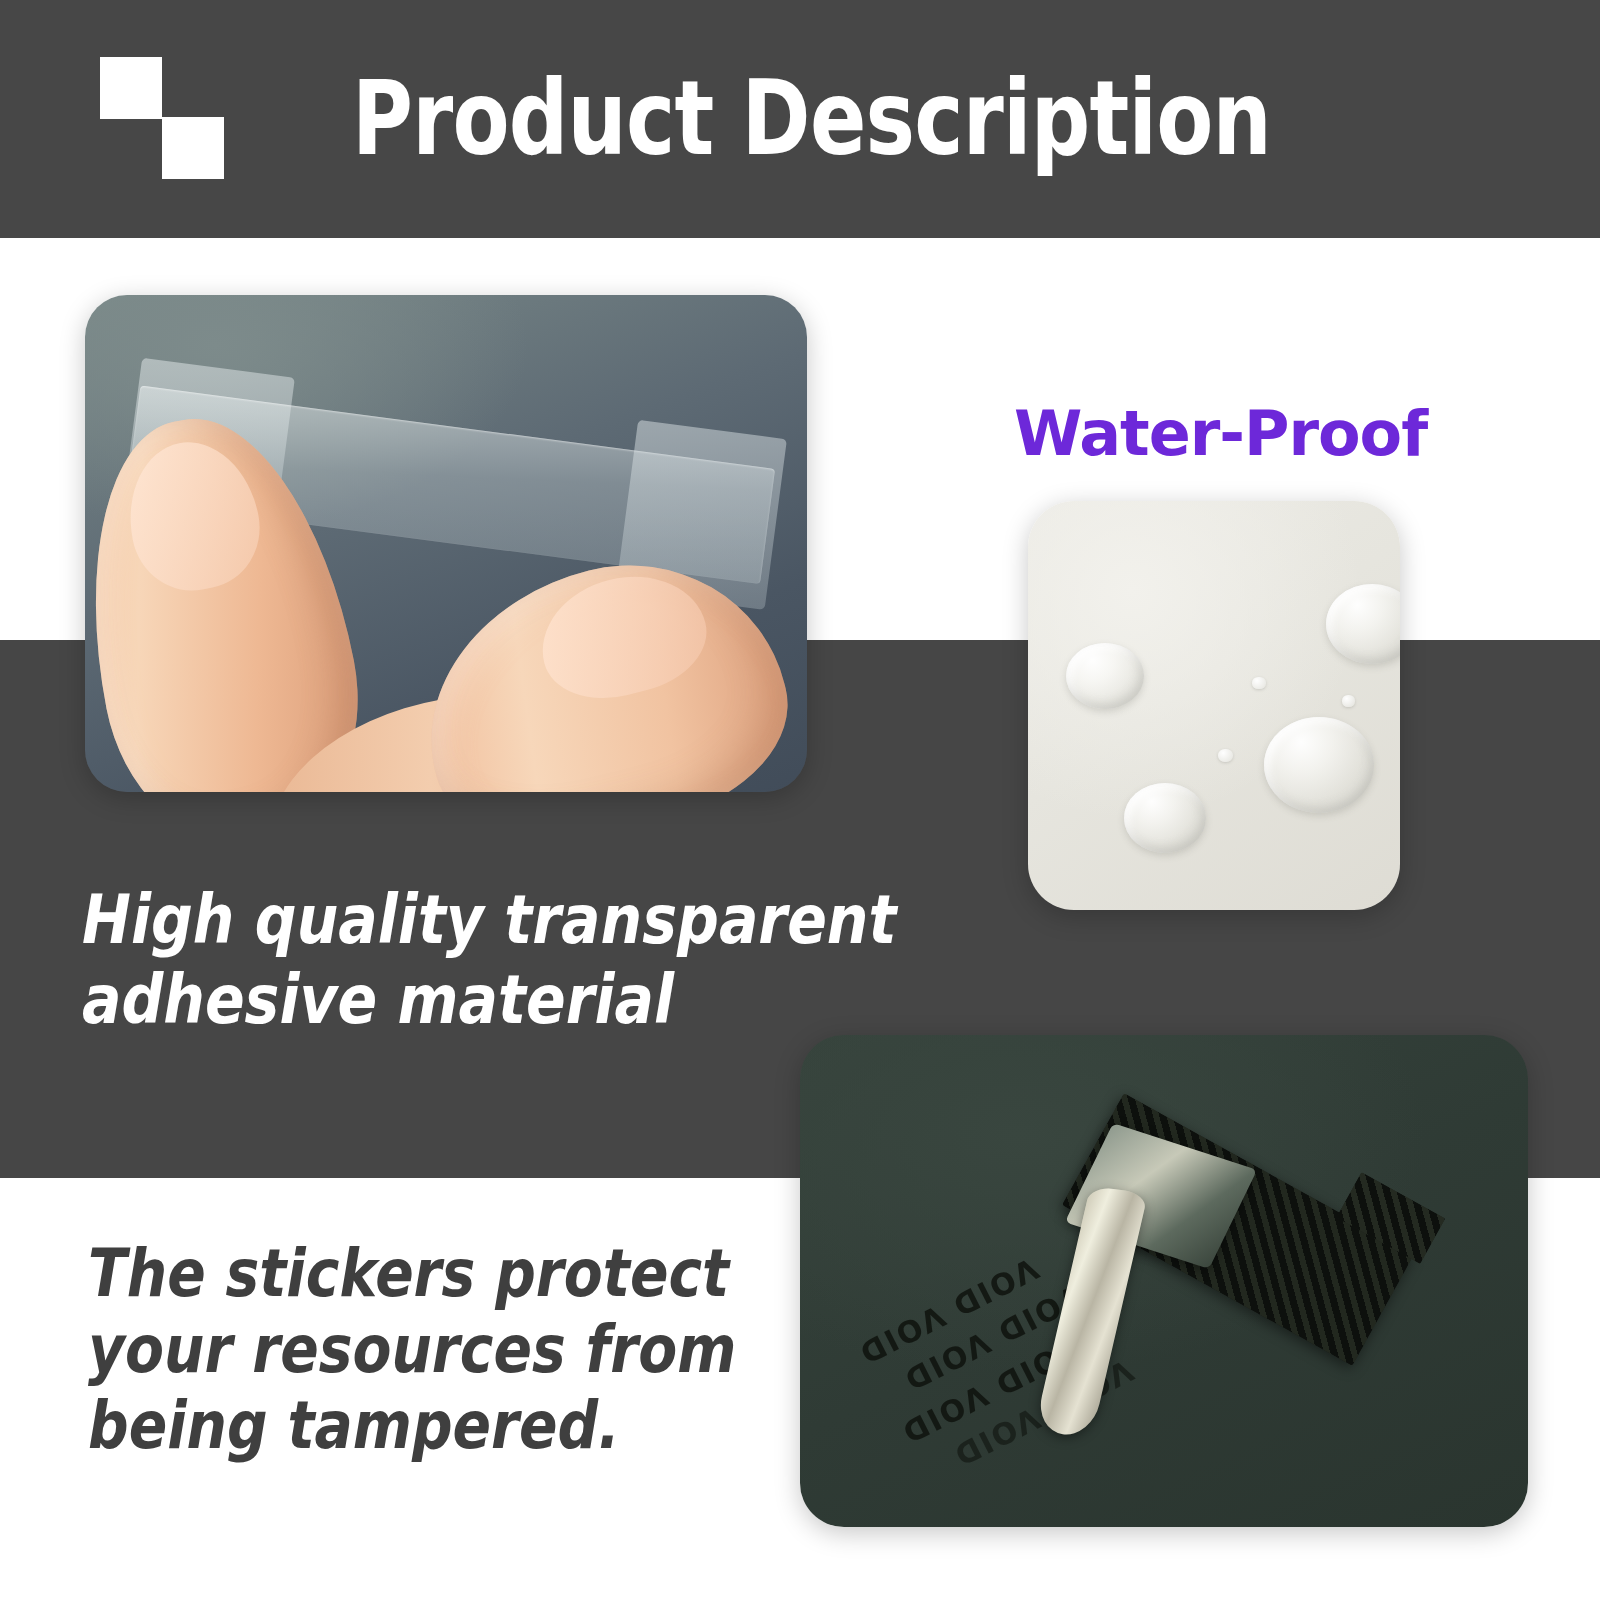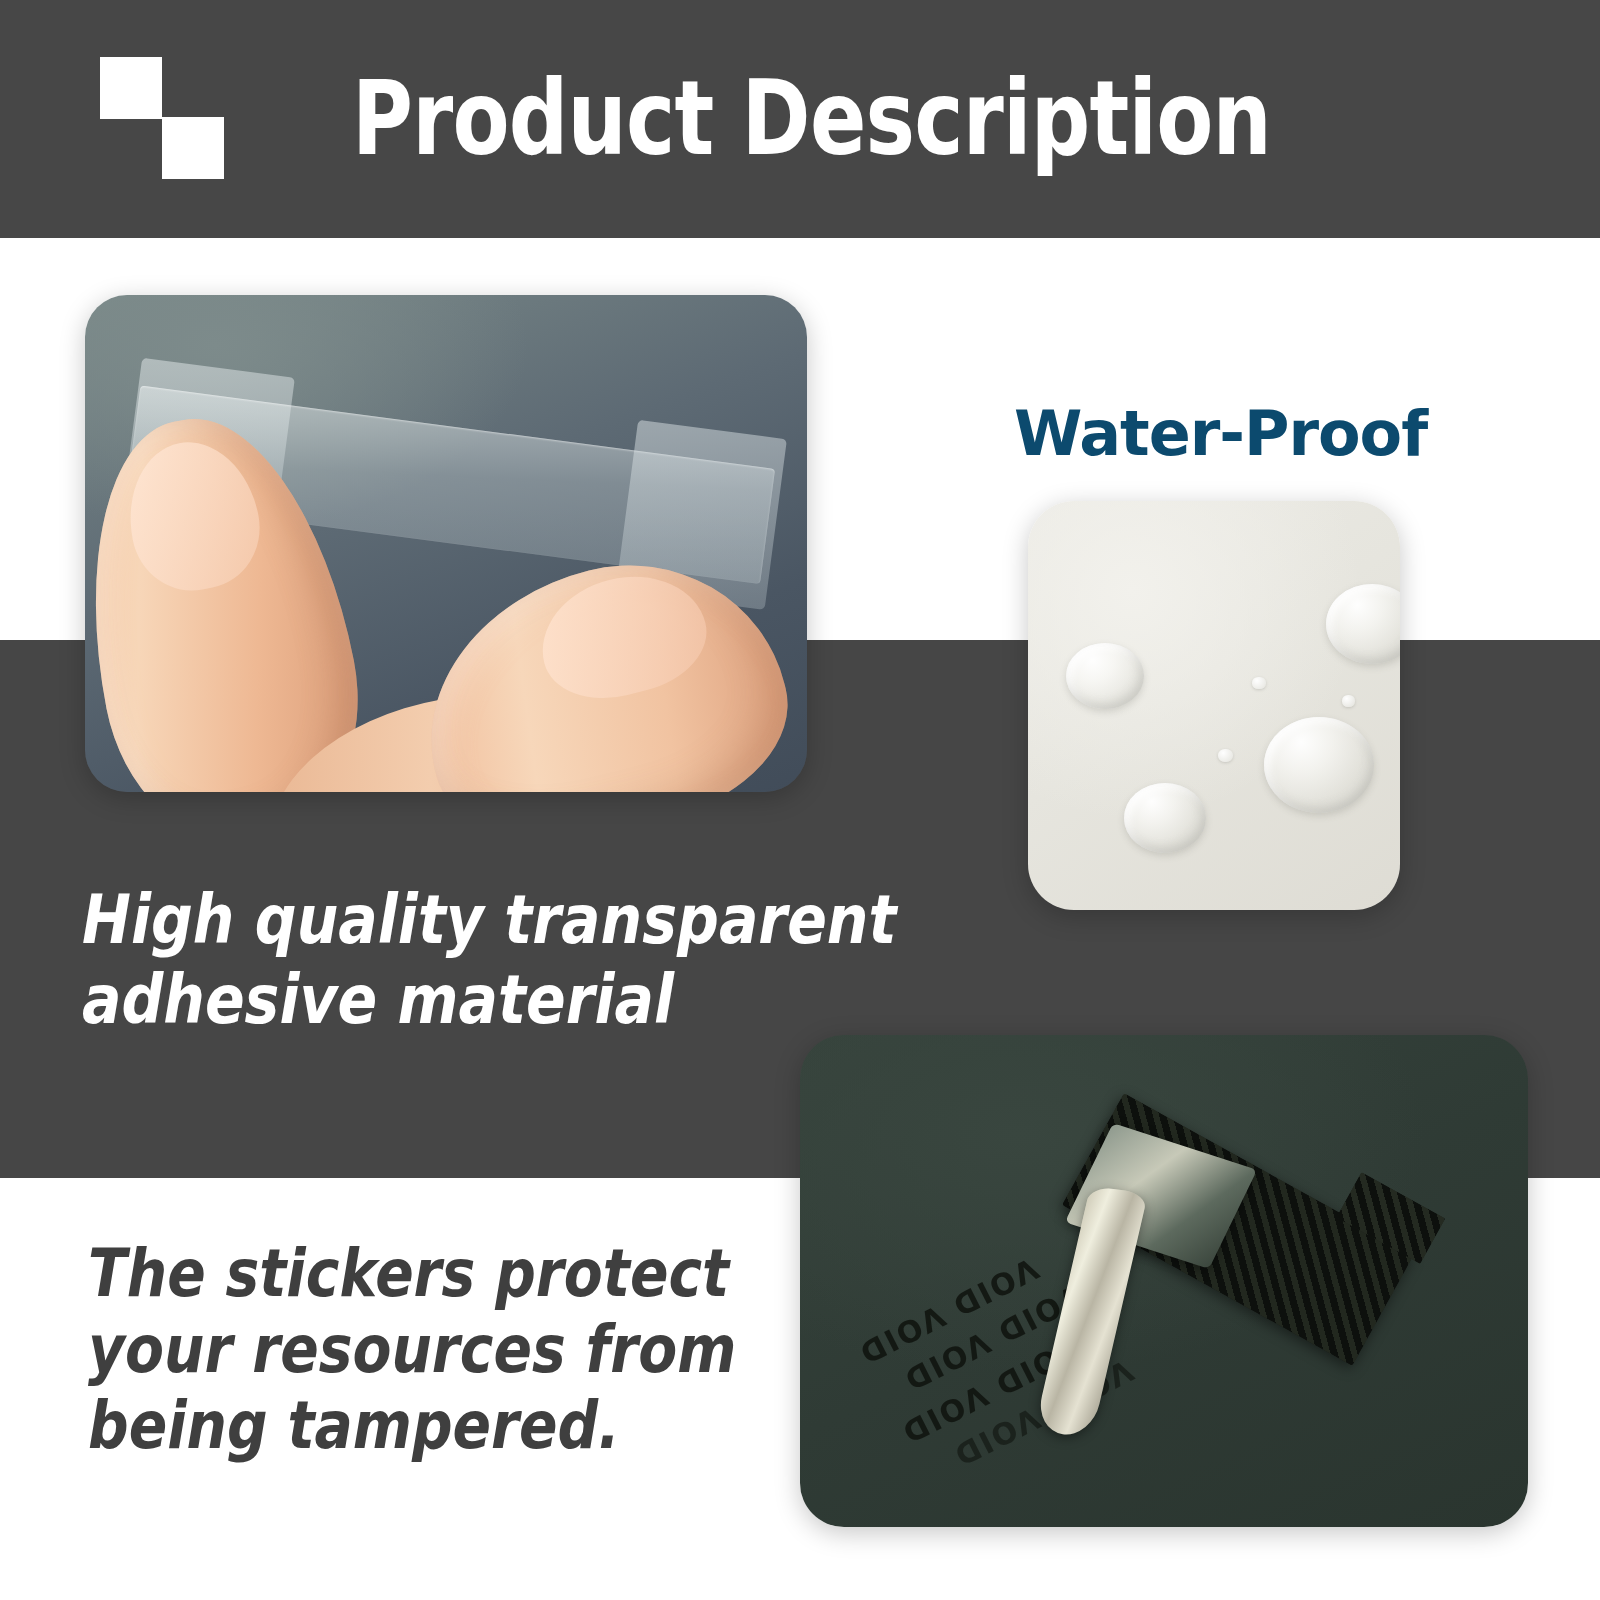--- a/index.html
+++ b/index.html
@@ -323,21 +323,21 @@
     color: #ffffff;
     font-size: 68px;
     line-height: 80px;
     transform: scaleX(0.86);
     transform-origin: left top;
   }
   .cap-waterproof {
     position: absolute;
     left: 1014px;
     top: 398px;
-    color: #0c4a6e;
+    color: #6d28d9;
     font-family: "DejaVu Sans", sans-serif;
     font-weight: bold;
     font-style: normal;
     font-size: 62px;
     line-height: 72px;
     letter-spacing: -1px;
     white-space: nowrap;
   }
   .cap-tamper {
     left: 88px;

